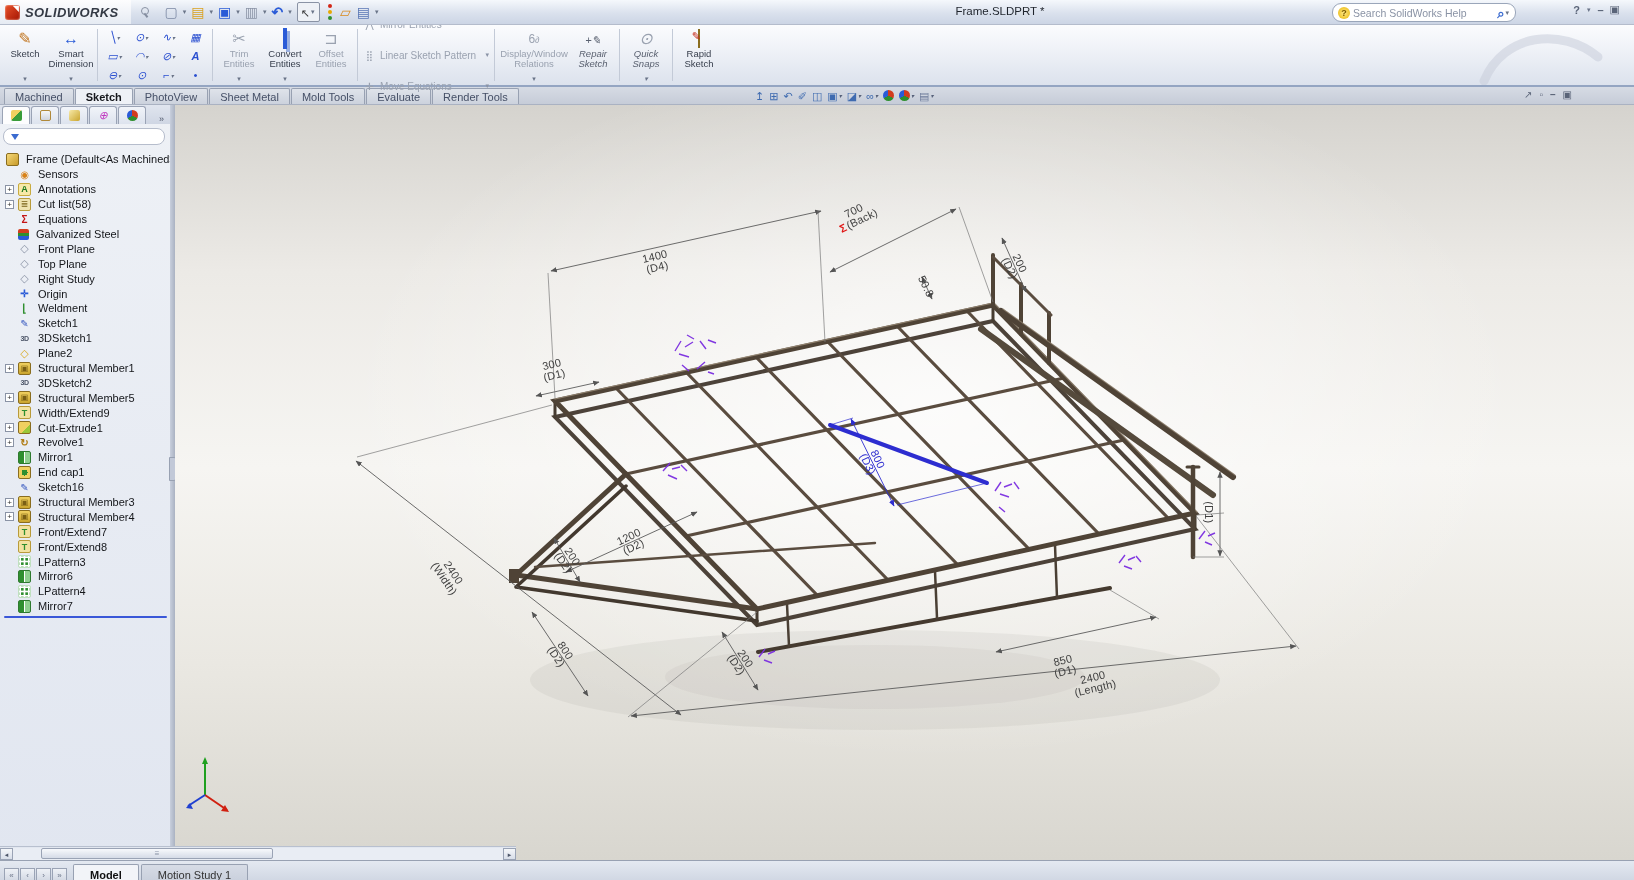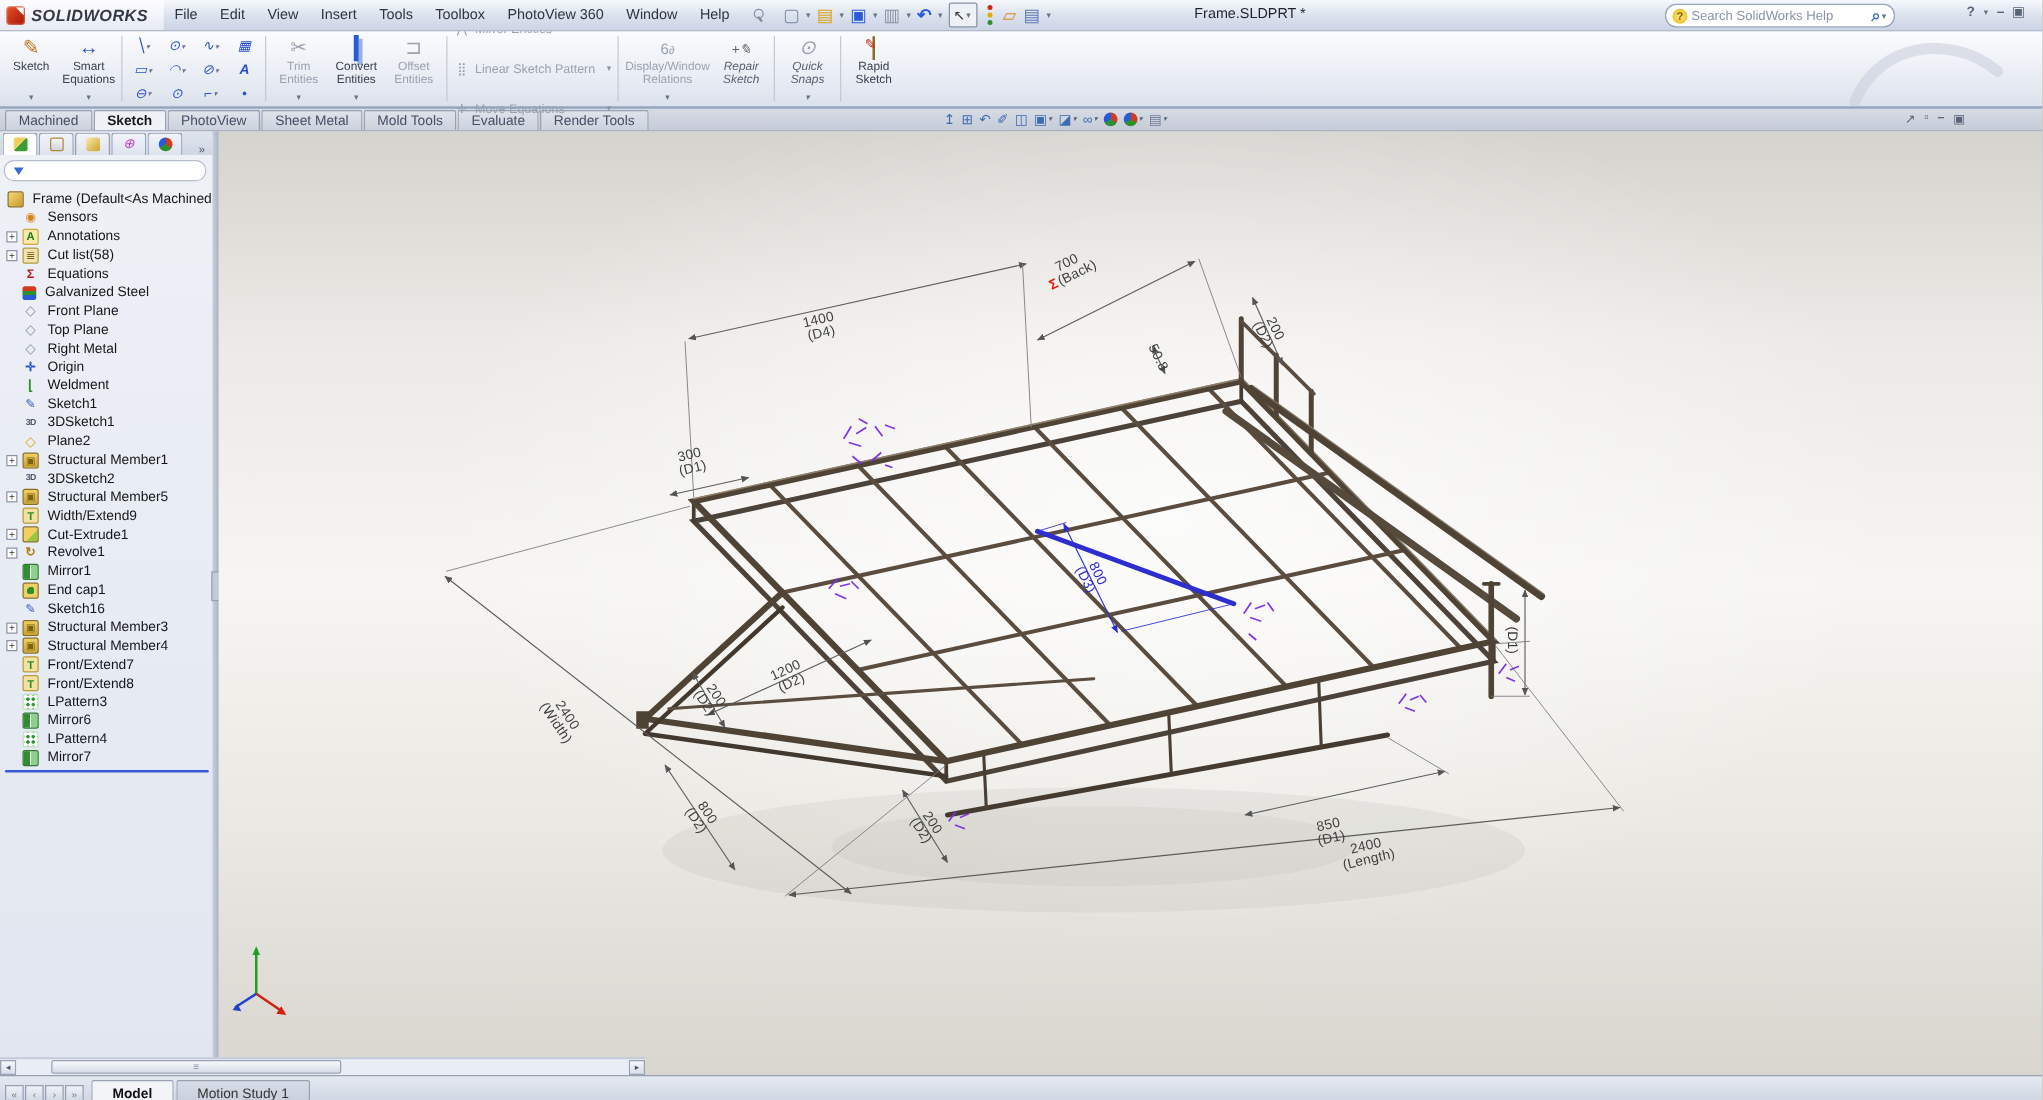--- a/index.html
+++ b/index.html
@@ -168,31 +168,20 @@
 </head>
 <body>
 
 <div class="app">
 
   <div class="menubar">
     <div class="logo">
       <span class="logo-mark"></span>
       <span class="logo-text">SOLIDWORKS</span>
     </div>
-    <div class="menus">
-      <span class="menu-item">File</span>
-      <span class="menu-item">Edit</span>
-      <span class="menu-item">View</span>
-      <span class="menu-item">Insert</span>
-      <span class="menu-item">Tools</span>
-      <span class="menu-item">Toolbox</span>
-      <span class="menu-item">PhotoView 360</span>
-      <span class="menu-item">Window</span>
-      <span class="menu-item">Help</span>
-    </div>
     <span class="pin"></span>
     <div class="qbar">
       <span class="qi qi-new"></span>
         <span class="qcaret"></span>
       <span class="qi qi-open"></span>
         <span class="qcaret"></span>
       <span class="qi qi-save"></span>
         <span class="qcaret"></span>
       <span class="qi qi-print"></span>
         <span class="qcaret"></span>
@@ -229,21 +218,21 @@
   </div>
 
   <div class="ribbon">
     <div class="rb">
       <span class="ri ri-sketch"></span>
       <span>Sketch</span>
       <span class="rcaret"></span>
     </div>
     <div class="rb">
       <span class="ri ri-smartdim"></span>
-      <span>Smart Equations</span>
+      <span>Smart Dimension</span>
       <span class="rcaret"></span>
     </div>
     <div class="rsep"></div>
     <div class="egrid">
       <span class="ecell">
           <i class="eg eg-line"></i>
           <i class="ecaret"></i>
         </span>
       <span class="ecell">
           <i class="eg eg-circle"></i>
@@ -446,21 +435,21 @@
             <span class="tl">Front Plane</span>
           </div>
         <div class="trow">
             <span class="pmspace"></span>
             <span class="ti i-plane"></span>
             <span class="tl">Top Plane</span>
           </div>
         <div class="trow">
             <span class="pmspace"></span>
             <span class="ti i-plane"></span>
-            <span class="tl">Right Metal</span>
+            <span class="tl">Right Study</span>
           </div>
         <div class="trow">
             <span class="pmspace"></span>
             <span class="ti i-origin"></span>
             <span class="tl">Origin</span>
           </div>
         <div class="trow">
             <span class="pmspace"></span>
             <span class="ti i-weldment"></span>
             <span class="tl">Weldment</span>

